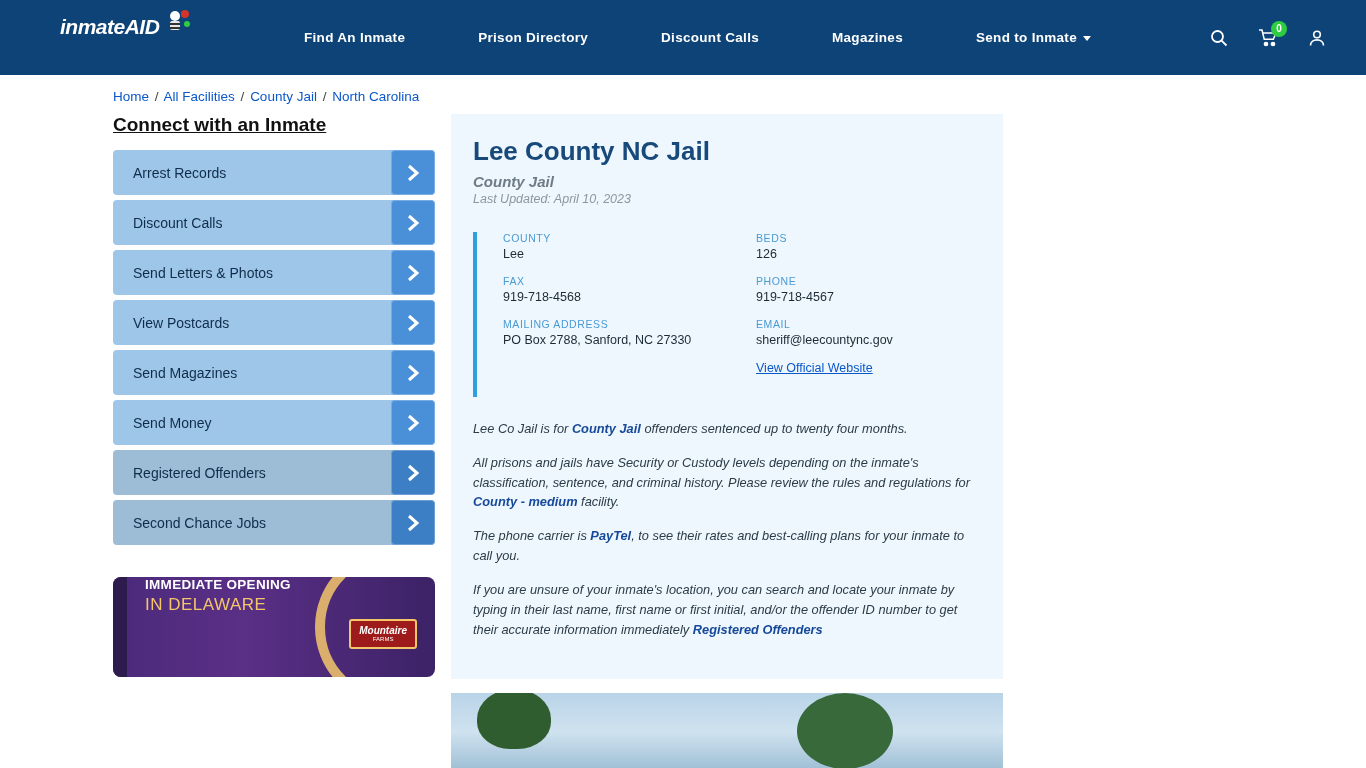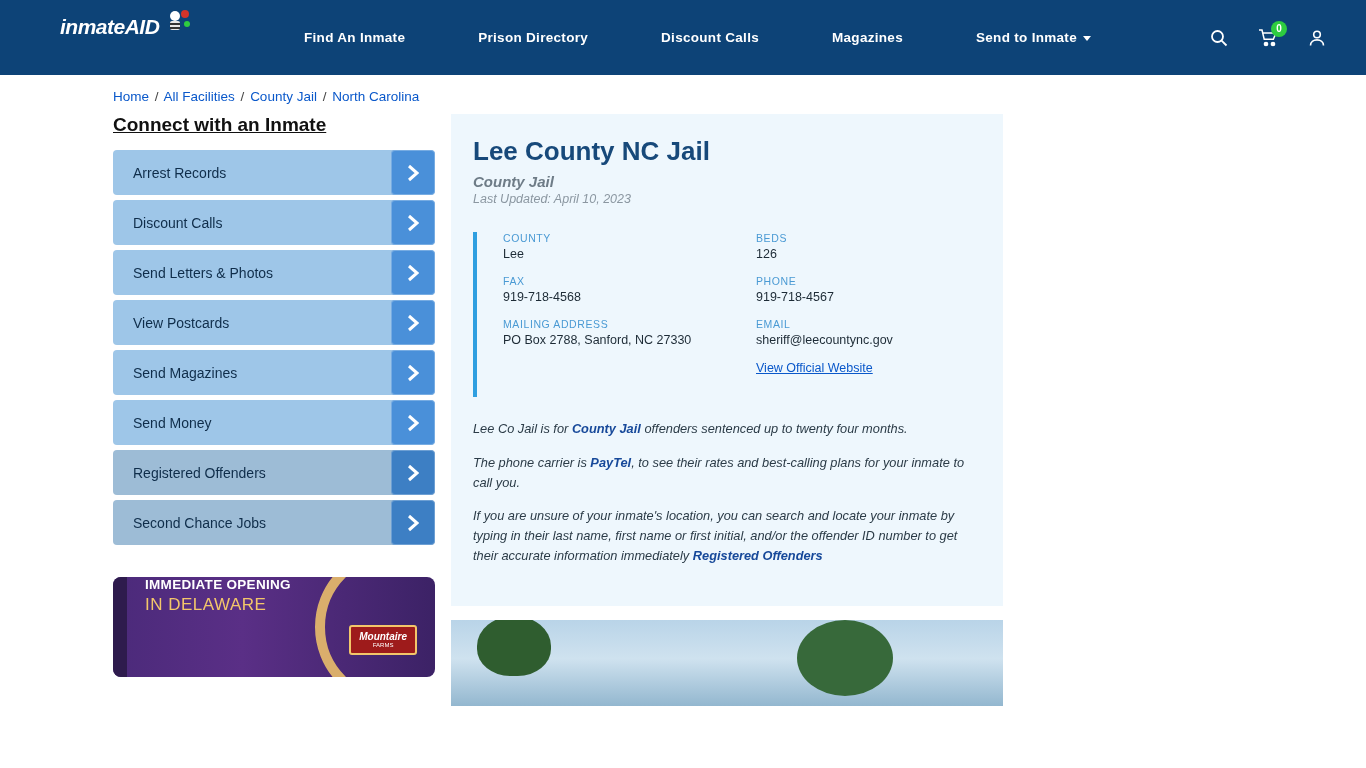--- a/index.html
+++ b/index.html
@@ -167,21 +167,21 @@
   .ad-arc {
     position: absolute;
     right: -40px; top: -30px;
     width: 160px; height: 160px;
     border: 10px solid #f3c66a;
     border-radius: 50%;
     opacity: .85;
   }
   .ad-logo {
     position: absolute;
-    right: 18px; top: 48px;
+    right: 18px; top: 42px;
     background: #9e1b1b;
     color: #fff;
     font-size: 10px;
     font-weight: bold;
     font-style: italic;
     padding: 4px 8px;
     border-radius: 3px;
     border: 2px solid #f3c66a;
     text-align: center;
     line-height: 1.1;
@@ -472,20 +472,21 @@
             <div class="info-value">sheriff@leecountync.gov</div>
           </div>
           <div class="info-item">
             <div class="info-value"><a href="#" style="text-decoration:underline">View Official Website</a></div>
           </div>
         </div>
       </div>
 
       <div class="body-text">
         <p><span>Lee Co Jail is for </span><a href="#">County Jail</a><span> offenders sentenced up to twenty four months.</span></p>
+        <p><span>All prisons and jails have Security or Custody levels depending on the inmate's classification, sentence, and criminal history. Please review the rules and regulations for </span><a href="#">County - medium</a><span> facility.</span></p>
         <p><span>The phone carrier is </span><a href="#">PayTel</a><span>, to see their rates and best-calling plans for your inmate to call you.</span></p>
         <p><span>If you are unsure of your inmate's location, you can search and locate your inmate by typing in their last name, first name or first initial, and/or the offender ID number to get their accurate information immediately </span><a href="#">Registered Offenders</a></p>
       </div>
     </div>
 
 
     <div class="photo">
       <div class="tree2"></div>
 
       <div class="tree1"></div>

